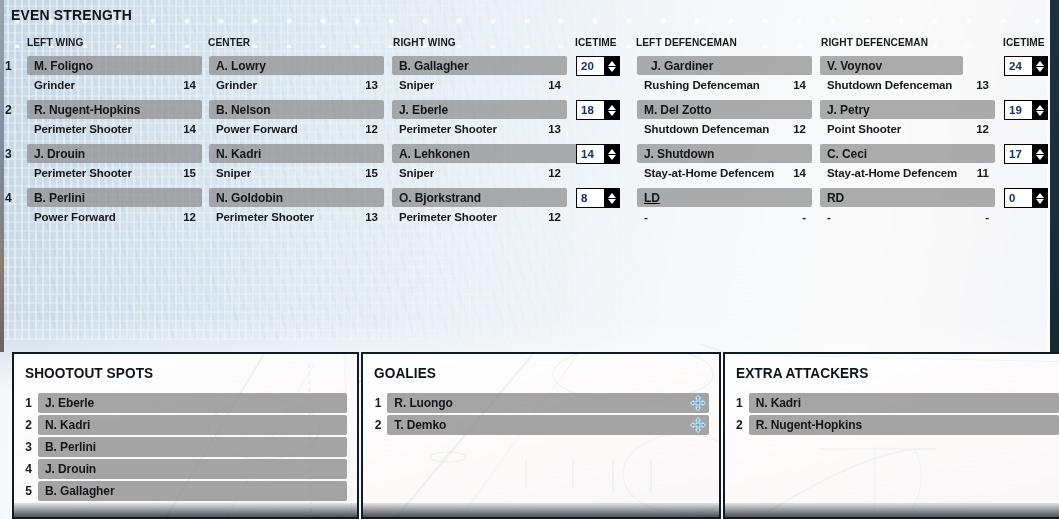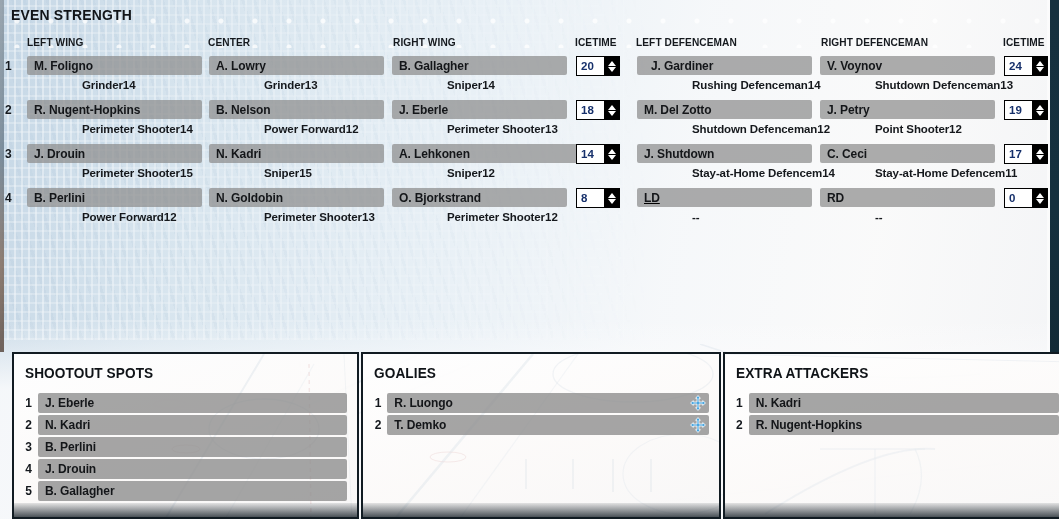--- a/index.html
+++ b/index.html
@@ -152,26 +152,25 @@
     font-weight: bold;
     color: #141619;
     white-space: nowrap;
     letter-spacing: -0.1px;
   }
   .sub {
     position: absolute;
     height: 16px;
     display: flex;
     align-items: center;
-    justify-content: flex-start;
+    justify-content: space-between;
     box-sizing: border-box;
     padding-left: 7px;
     padding-right: 6px;
     overflow: hidden;
-    margin-left: 48px;
   }
   .sub-type {
     font-size: 11.5px;
     font-weight: bold;
     color: #15181c;
     white-space: nowrap;
     letter-spacing: -0.1px;
     overflow: hidden;
     text-overflow: clip;
   }
@@ -386,21 +385,21 @@
       </div>
 
       <div class="slot" style="left:637px; top:0; width:175px;padding-left:14px;">
         <span class="slot-name">J. Gardiner</span>
       </div>
       <div class="sub" style="left:637px; top:21px; width:175px;">
         <span class="sub-type">Rushing Defenceman</span>
         <span class="sub-rating">14</span>
       </div>
 
-      <div class="slot" style="left:820px; top:0; width:175px;">
+      <div class="slot" style="left:820px; top:0; width:143px;">
         <span class="slot-name">V. Voynov</span>
       </div>
       <div class="sub" style="left:820px; top:21px; width:175px;">
         <span class="sub-type">Shutdown Defenceman</span>
         <span class="sub-rating">13</span>
       </div>
 
       <div class="spinner" style="left:1004px; top:0;">
         <div class="spinner-value">24</div>
         <div class="spinner-buttons">

